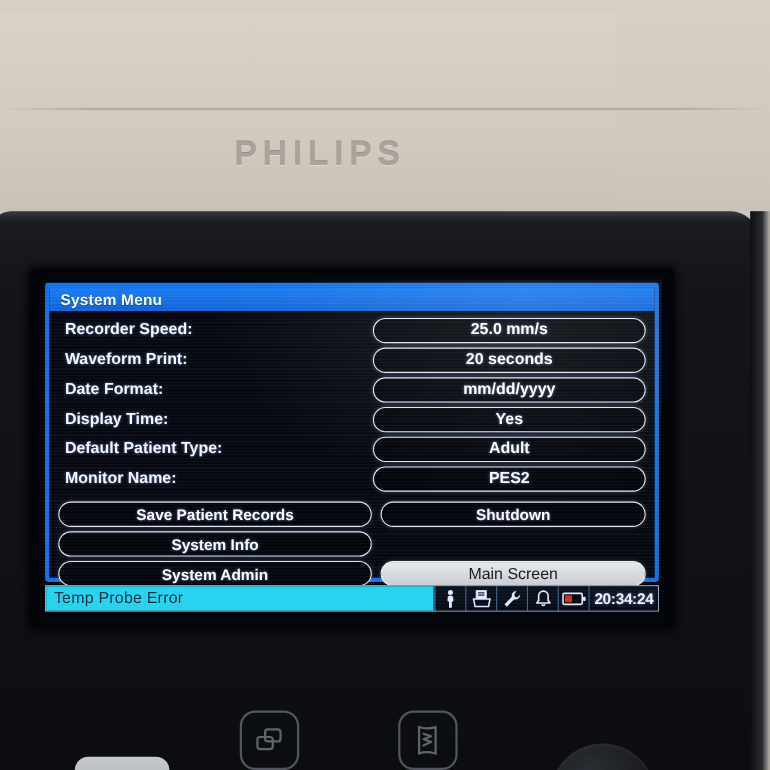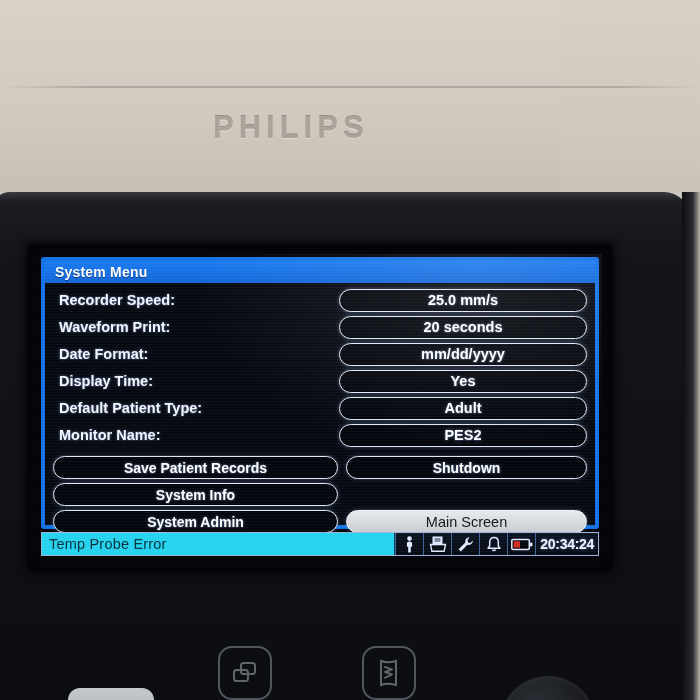--- a/index.html
+++ b/index.html
@@ -16,21 +16,21 @@
   #device {
     position: relative;
     width: 700px;
     height: 700px;
     background: linear-gradient(180deg, #d6d0c6 0%, #cdc7bd 22%, #c9c3b9 26%);
   }
 
   
   .top-bezel {
     position: absolute;
-    left: 0; top: 0;
+    left: 0; top: 12px;
     width: 560px; height: 196px;
     background: linear-gradient(180deg, #d8d2c9 0%, #cfc9bf 60%, #c5bfb4 100%);
   }
   .bezel-seam {
     position: absolute;
     left: 0; top: 86px;
     width: 700px; height: 2px;
     background: linear-gradient(90deg, rgba(150,144,136,0) 0%, rgba(150,144,136,.55) 12%, rgba(150,144,136,.55) 88%, rgba(150,144,136,0) 100%);
   }
   .brand {

